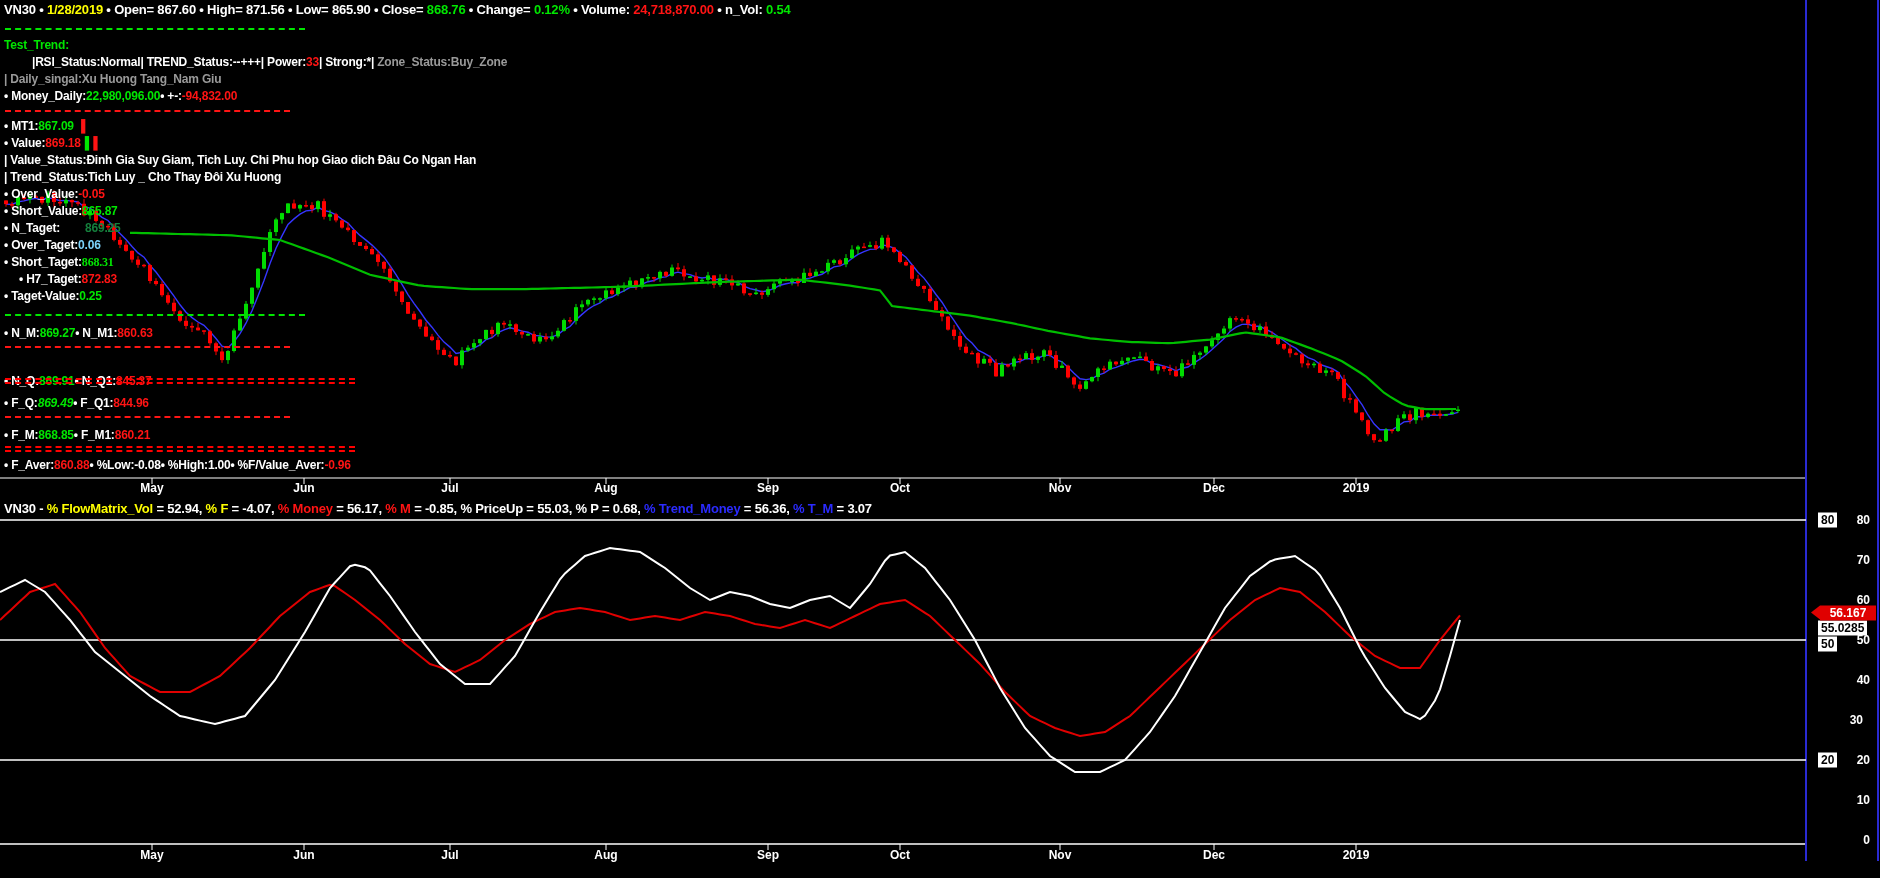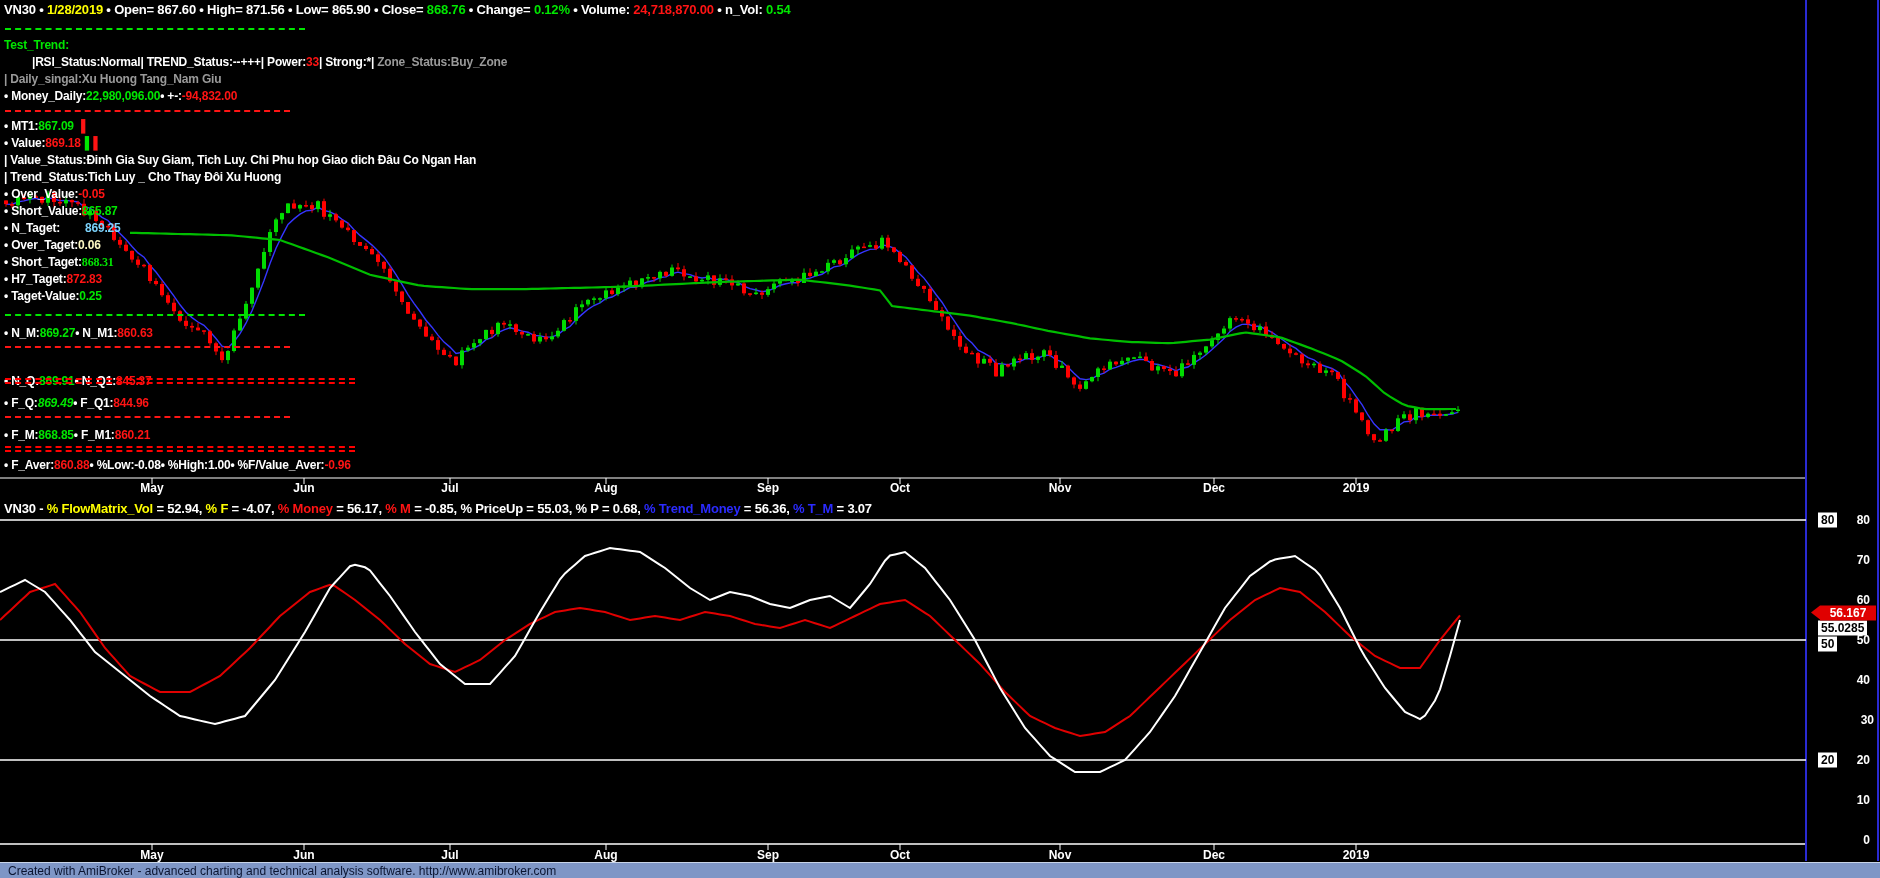--- a/index.html
+++ b/index.html
@@ -559,24 +559,24 @@
       <div class="ovl" style="top: 55px; padding-left: 28px;"><span style="color: rgb(255, 255, 255);">|RSI_Status:Normal| TREND_Status:--+++| Power:</span><span style="color: rgb(255, 20, 20);">33</span><span style="color: rgb(255, 255, 255);">| Strong:*| </span><span style="color: rgb(154, 154, 154);">Zone_Status:Buy_Zone</span></div>
       <div class="ovl" style="top: 72px;"><span style="color: rgb(154, 154, 154);">| Daily_singal:Xu Huong Tang_Nam Giu</span></div>
       <div class="ovl" style="top: 89px;"><span style="color: rgb(255, 255, 255);">• Money_Daily:</span><span style="color: rgb(0, 230, 0);">22,980,096.00</span><span style="color: rgb(255, 255, 255);">• +-:</span><span style="color: rgb(255, 20, 20);">-94,832.00</span></div>
       <div class="dashline" style="top: 110px; width: 285px; border-top-color: rgb(255, 20, 20);"></div>
       <div class="ovl" style="top: 119px;"><span style="color: rgb(255, 255, 255);">• MT1:</span><span style="color: rgb(0, 230, 0);">867.09</span><span style="color: rgb(255, 20, 20);"> ▐</span></div>
       <div class="ovl" style="top: 136px;"><span style="color: rgb(255, 255, 255);">• Value:</span><span style="color: rgb(255, 20, 20);">869.18</span><span style="color: rgb(0, 230, 0);">▐</span><span style="color: rgb(255, 20, 20);">▐</span></div>
       <div class="ovl" style="top: 153px;"><span style="color: rgb(255, 255, 255);">| Value_Status:Đinh Gia Suy Giam, Tich Luy. Chi Phu hop Giao dich Đâu Co Ngan Han</span></div>
       <div class="ovl" style="top: 170px;"><span style="color: rgb(255, 255, 255);">| Trend_Status:Tich Luy _ Cho Thay Đôi Xu Huong</span></div>
       <div class="ovl" style="top: 187px;"><span style="color: rgb(255, 255, 255);">• Over_Value:</span><span style="color: rgb(255, 20, 20);">-0.05</span></div>
       <div class="ovl" style="top: 204px;"><span style="color: rgb(255, 255, 255);">• Short_Value:</span><span style="color: rgb(0, 230, 0);">865.87</span></div>
-      <div class="ovl" style="top: 221px;"><span style="color: rgb(255, 255, 255);">• N_Taget:</span><span style="color: #7dd3fc; padding-left: 25px;">869.25</span></div>
-      <div class="ovl" style="top: 238px;"><span style="color: rgb(255, 255, 255);">• Over_Taget:</span><span style="color: #fef9c3;">0.06</span></div>
+      <div class="ovl" style="top: 221px;"><span style="color: rgb(255, 255, 255);">• N_Taget:</span><span style="color: #15803d; padding-left: 25px;">869.25</span></div>
+      <div class="ovl" style="top: 238px;"><span style="color: rgb(255, 255, 255);">• Over_Taget:</span><span style="color: #7dd3fc;">0.06</span></div>
       <div class="ovl" style="top: 255px;"><span style="color: rgb(255, 255, 255);">• Short_Taget:</span><span style="color: rgb(0, 230, 0); font-family: Liberation Serif, serif;">868.31</span></div>
-      <div class="ovl" style="top: 272px;"><span style="color: rgb(255, 255, 255);">• H7_Taget:</span><span style="color: rgb(255, 20, 20);">872.83</span></div>
+      <div class="ovl" style="top: 272px; margin-left: 15px;"><span style="color: rgb(255, 255, 255);">• H7_Taget:</span><span style="color: rgb(255, 20, 20);">872.83</span></div>
       <div class="ovl" style="top: 289px;"><span style="color: rgb(255, 255, 255);">• Taget-Value:</span><span style="color: rgb(0, 230, 0);">0.25</span></div>
       <div class="dashline" style="top: 314px; width: 300px; border-top-color: rgb(0, 230, 0);"></div>
       <div class="ovl" style="top: 326px;"><span style="color: rgb(255, 255, 255);">• N_M:</span><span style="color: rgb(0, 230, 0);">869.27</span><span style="color: rgb(255, 255, 255);">• N_M1:</span><span style="color: rgb(255, 20, 20);">860.63</span></div>
       <div class="dashline" style="top: 346px; width: 285px; border-top-color: rgb(255, 20, 20);"></div>
       <div class="ovl" style="top: 358px; margin-top: 16px;"><span style="color: rgb(255, 255, 255);">• N_Q:</span><span style="color: rgb(0, 230, 0);">869.91</span><span style="color: rgb(255, 255, 255);">• N_Q1:</span><span style="color: rgb(255, 20, 20);">845.37</span></div>
       <div class="ddash" style="top: 378px; width: 350px;">
         <div></div>
         <div></div>
       </div>
       <div class="ovl" style="top: 396px;"><span style="color: rgb(255, 255, 255);">• F_Q:</span><span style="color: rgb(0, 230, 0); font-style: italic;">869.49</span><span style="color: rgb(255, 255, 255);">• F_Q1:</span><span style="color: rgb(255, 20, 20);">844.96</span></div>
@@ -599,37 +599,34 @@
       <div class="month-lab" style="left: 1214px; top: 481px;">Dec</div>
       <div class="month-lab" style="left: 1356px; top: 481px;">2019</div>
     </div>
   <div class="txt" id="ind-title"><span style="color: rgb(255, 255, 255);">VN30 - </span><span style="color: rgb(255, 255, 0);">% FlowMatrix_Vol</span><span style="color: rgb(255, 255, 255);"> = 52.94, </span><span style="color: rgb(255, 255, 0);">% F</span><span style="color: rgb(255, 255, 255);"> = -4.07, </span><span style="color: rgb(255, 20, 20);">% Money</span><span style="color: rgb(255, 255, 255);"> = 56.17, </span><span style="color: rgb(255, 20, 20);">% M</span><span style="color: rgb(255, 255, 255);"> = -0.85, </span><span style="color: rgb(255, 255, 255);">% PriceUp</span><span style="color: rgb(255, 255, 255);"> = 55.03, </span><span style="color: rgb(255, 255, 255);">% P</span><span style="color: rgb(255, 255, 255);"> = 0.68, </span><span style="color: rgb(43, 43, 255);">% Trend_Money</span><span style="color: rgb(255, 255, 255);"> = 56.36, </span><span style="color: rgb(43, 43, 255);">% T_M</span><span style="color: rgb(255, 255, 255);"> = 3.07</span></div>
   <div id="ind-axis" style="height: 878px;">
       <div class="ax-lab" style="top: 520px; right: 8px; position: absolute;">80</div>
       <div class="ax-lab" style="top: 560px; right: 8px; position: absolute;">70</div>
       <div class="ax-lab" style="top: 600px; right: 8px; position: absolute;">60</div>
       <div class="ax-lab" style="top: 640px; right: 8px; position: absolute;">50</div>
       <div class="ax-lab" style="top: 680px; right: 8px; position: absolute;">40</div>
-      <div class="ax-lab" style="top: 720px; right: 4px; position: absolute; margin-left: 32px;">30</div>
+      <div class="ax-lab" style="top: 720px; right: 15px; position: absolute; margin-left: 32px;">30</div>
       <div class="ax-lab" style="top: 760px; right: 8px; position: absolute;">20</div>
       <div class="ax-lab" style="top: 800px; right: 8px; position: absolute;">10</div>
       <div class="ax-lab" style="top: 840px; right: 8px; position: absolute;">0</div>
       <div class="wbox" style="top: 520px;">80</div>
       <div class="wbox" style="top: 628px;">55.0285</div>
       <div class="wbox" style="top: 644px;">50</div>
       <div class="wbox" style="top: 760px;">20</div>
       <div class="badge" style="top: 613px; background: rgb(224, 0, 0); color: rgb(255, 255, 255);">56.167<span class="arr" style="border-right-color: rgb(224, 0, 0);"></span></div>
     </div>
   <div id="months-bottom">
       <div class="month-lab" style="left: 152px; top: 848px;">May</div>
       <div class="month-lab" style="left: 304px; top: 848px;">Jun</div>
       <div class="month-lab" style="left: 450px; top: 848px;">Jul</div>
       <div class="month-lab" style="left: 606px; top: 848px;">Aug</div>
       <div class="month-lab" style="left: 768px; top: 848px;">Sep</div>
       <div class="month-lab" style="left: 900px; top: 848px;">Oct</div>
       <div class="month-lab" style="left: 1060px; top: 848px;">Nov</div>
       <div class="month-lab" style="left: 1214px; top: 848px;">Dec</div>
       <div class="month-lab" style="left: 1356px; top: 848px;">2019</div>
     </div>
-  <div id="status-bar" style="background: rgb(126, 150, 198);">
-    <span style="color: rgb(10, 20, 48);">Created with AmiBroker - advanced charting and technical analysis software. http://www.amibroker.com</span>
-  </div>
 </div>
 
 </body></html>

